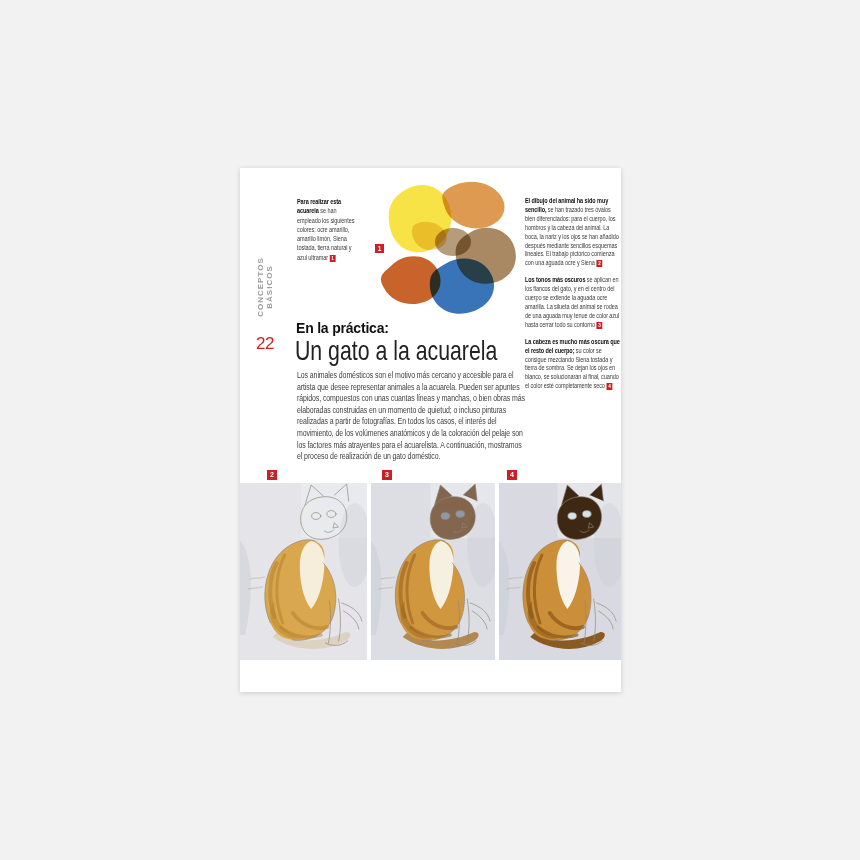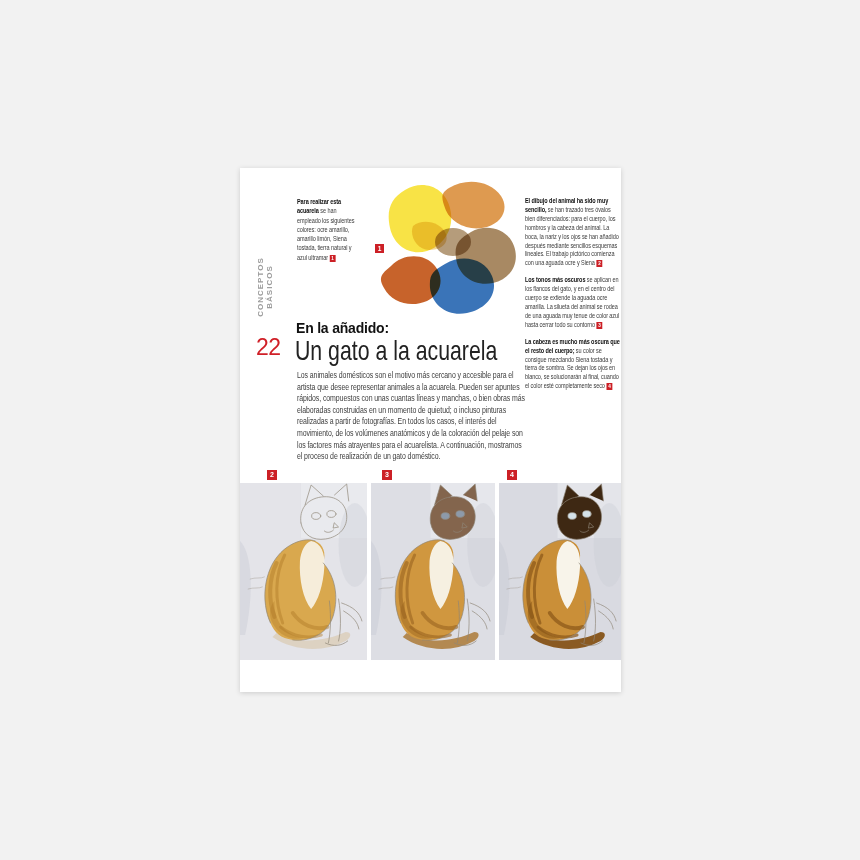--- a/index.html
+++ b/index.html
@@ -14,21 +14,21 @@
     background:#ffffff;
     box-shadow:0 1px 5px rgba(0,0,0,0.16);
   }
   .section-label{
     position:absolute;left:-28px;top:113px;width:100px;height:12px;
     text-align:center;transform:rotate(-90deg);
     font-size:8px;font-weight:600;letter-spacing:1px;color:#9b9b9b;
   }
   .page-number{
     position:absolute;left:16px;top:166px;
-    font-size:23px;color:#d01f27;letter-spacing:-0.5px;
+    font-size:17px;color:#d01f27;letter-spacing:-0.5px;
   }
   .kicker{
     position:absolute;left:56px;top:152px;
     font-size:14px;font-weight:bold;color:#111;letter-spacing:-0.2px;
   }
   .title{
     position:absolute;left:55px;top:167px;white-space:nowrap;
     font-size:28px;color:#222;
     transform:scaleX(0.76);transform-origin:0 0;letter-spacing:0;
   }
@@ -69,21 +69,21 @@
   .s3{--bg:#d9dae1;--body:#ca8f38;--shade:#8a5718;--shadeop:.7;--chestop:1;
       --headdark:#3e2813;--headdarkop:1;--eye:#d5e2e9;--eyeop:1;--tail:#8a5a22;--tailop:1;}
 </style>
 </head>
 <body>
 
 <div class="page">
 
   <div class="section-label">CONCEPTOS BÁSICOS</div>
   <div class="page-number">22</div>
-  <div class="kicker">En la añadido:</div>
+  <div class="kicker">En la práctica:</div>
   <div class="title">Un gato a la acuarela</div>
   <div class="intro">Los animales domésticos son el motivo más cercano y accesible para el artista que desee representar animales a la acuarela. Pueden ser apuntes rápidos, compuestos con unas cuantas líneas y manchas, o bien obras más elaboradas construidas en un momento de quietud; o incluso pinturas realizadas a partir de fotografías. En todos los casos, el interés del movimiento, de los volúmenes anatómicos y de la coloración del pelaje son los factores más atrayentes para el acuarelista. A continuación, mostramos el proceso de realización de un gato doméstico.</div>
 
   <div class="left-note note-col">
     <p><b>Para realizar esta acuarela</b><span> se han empleado los siguientes colores: ocre amarillo, amarillo limón, Siena tostada, tierra natural y azul ultramar</span><span class="mk">1</span></p>
   </div>
 
   <div class="right-notes note-col">
     <p><b>El dibujo del animal ha sido muy sencillo,</b><span> se han trazado tres óvalos bien diferenciados: para el cuerpo, los hombros y la cabeza del animal. La boca, la nariz y los ojos se han añadido después mediante sencillos esquemas lineales. El trabajo pictórico comienza con una aguada ocre y Siena</span><span class="mk">2</span></p>
     <p><b>Los tonos más oscuros</b><span> se aplican en los flancos del gato, y en el centro del cuerpo se extiende la aguada ocre amarilla. La silueta del animal se rodea de una aguada muy tenue de color azul hasta cerrar todo su contorno</span><span class="mk">3</span></p>

